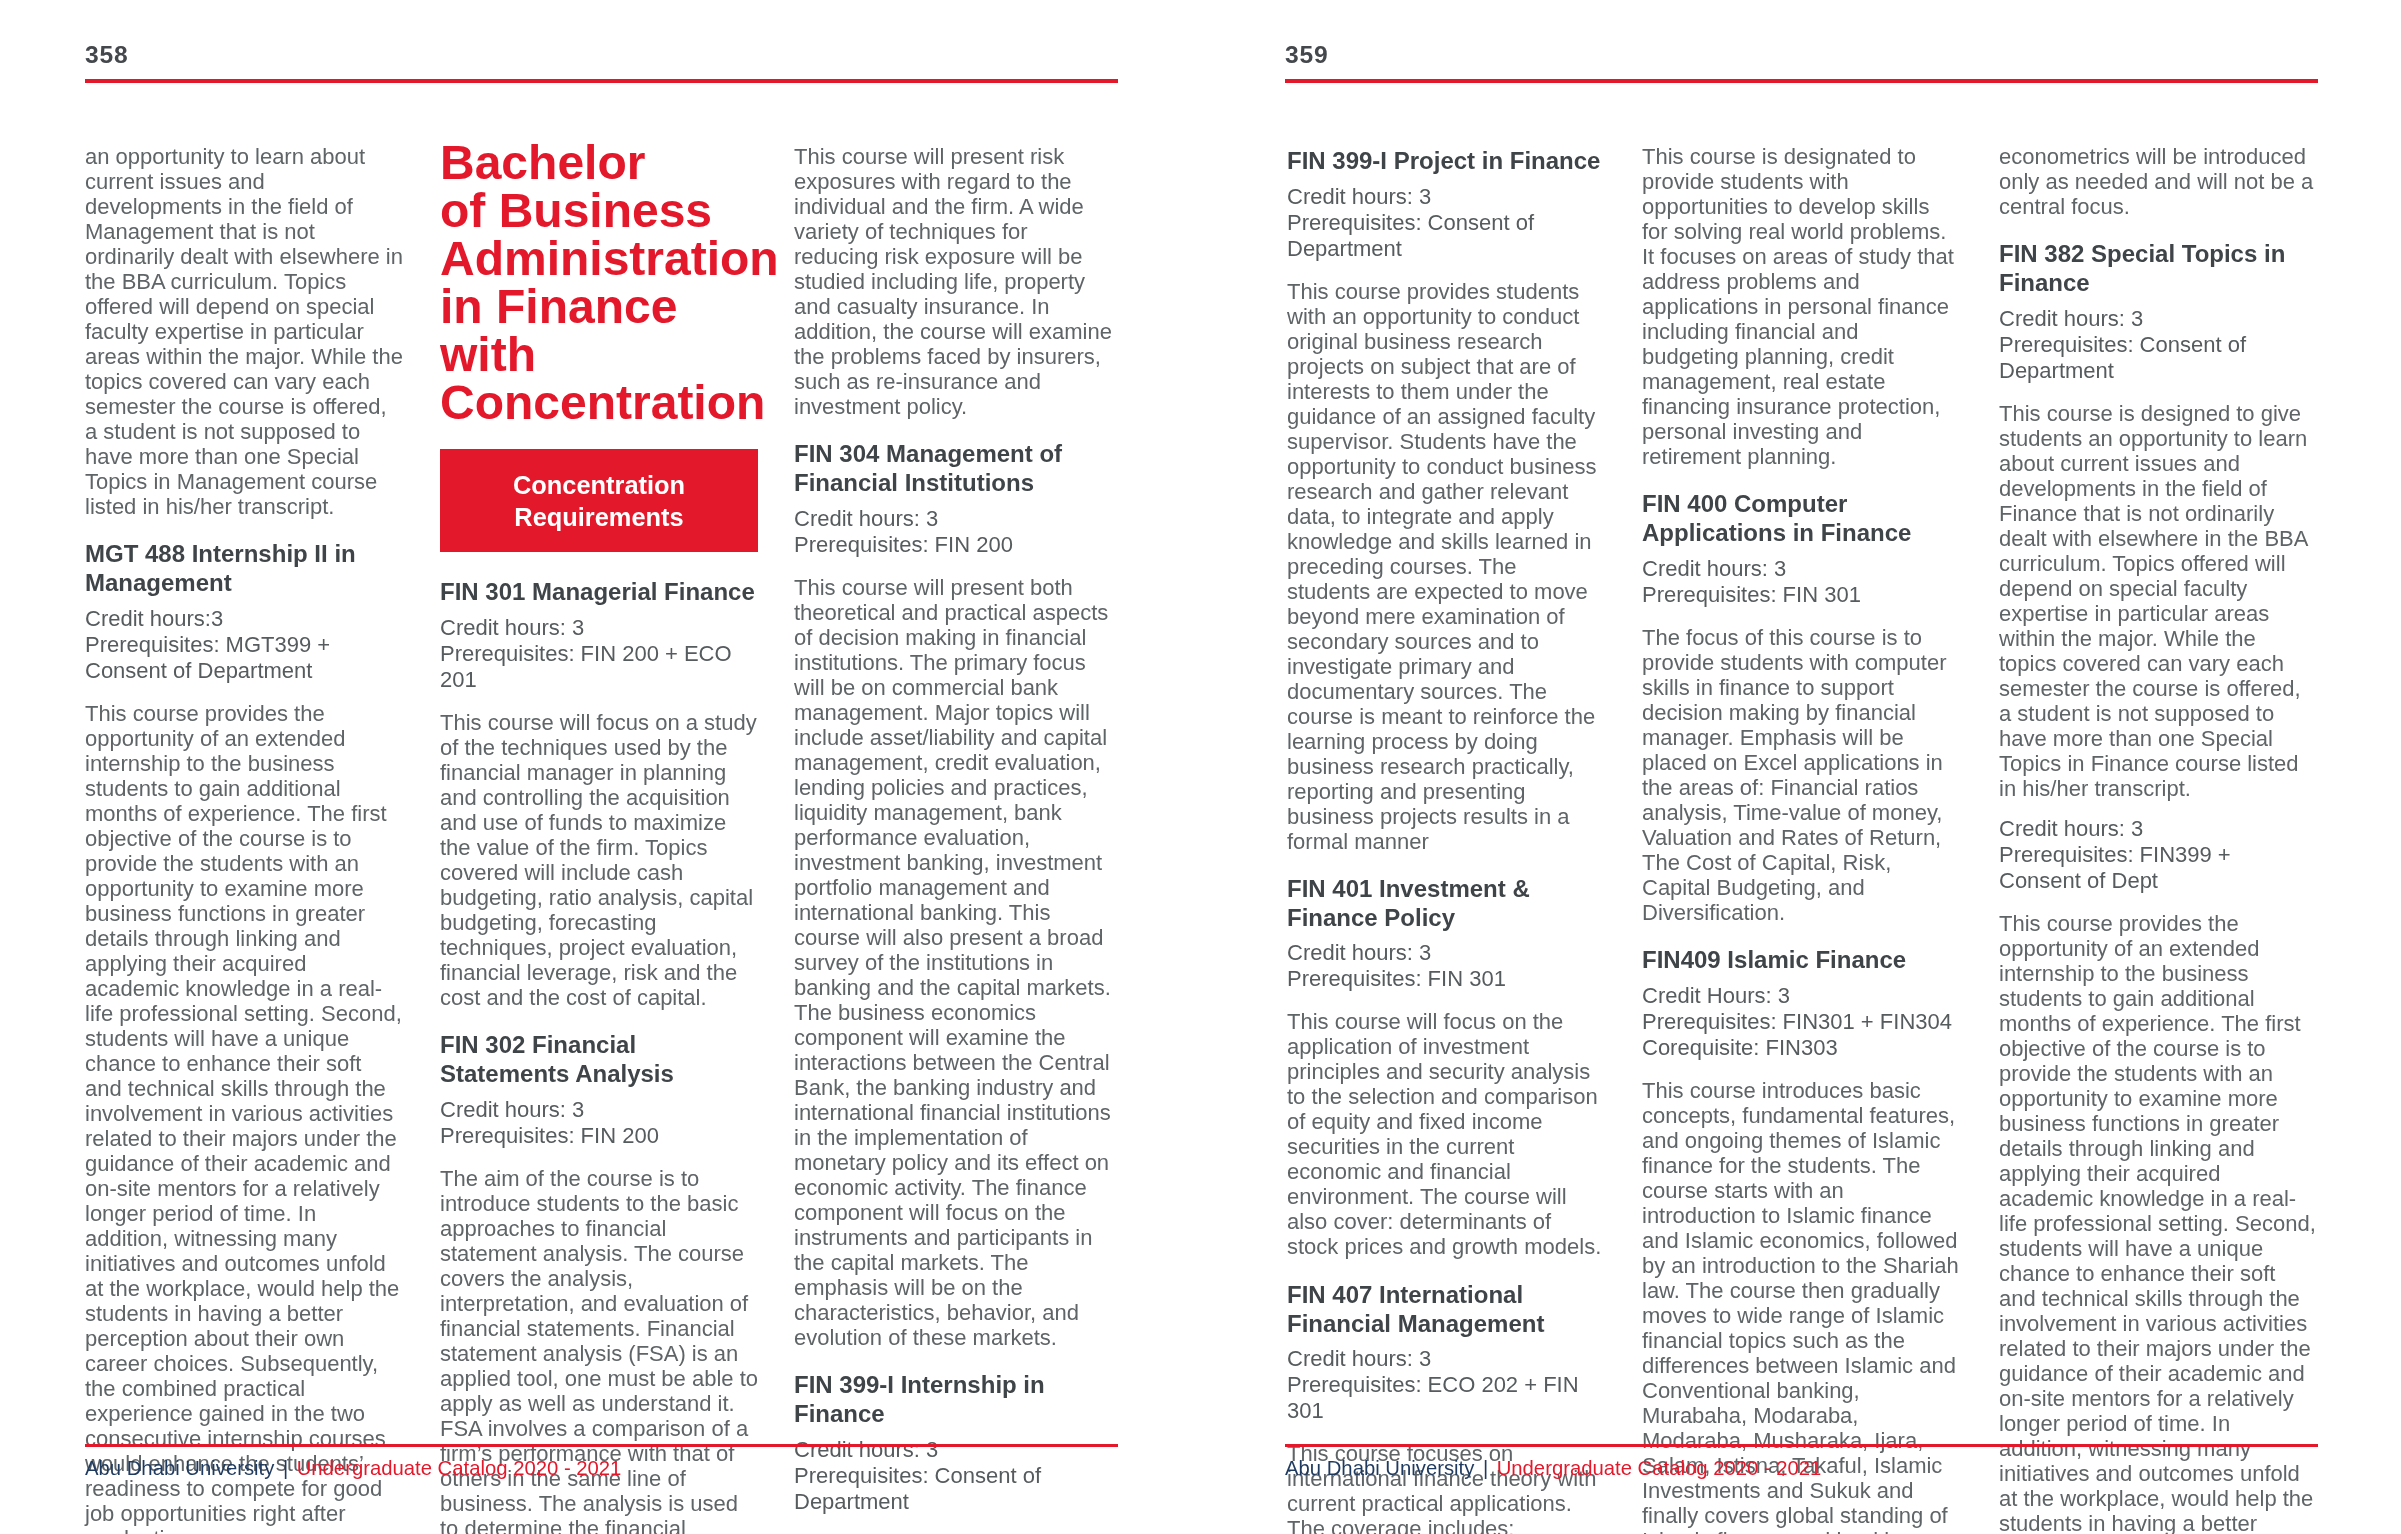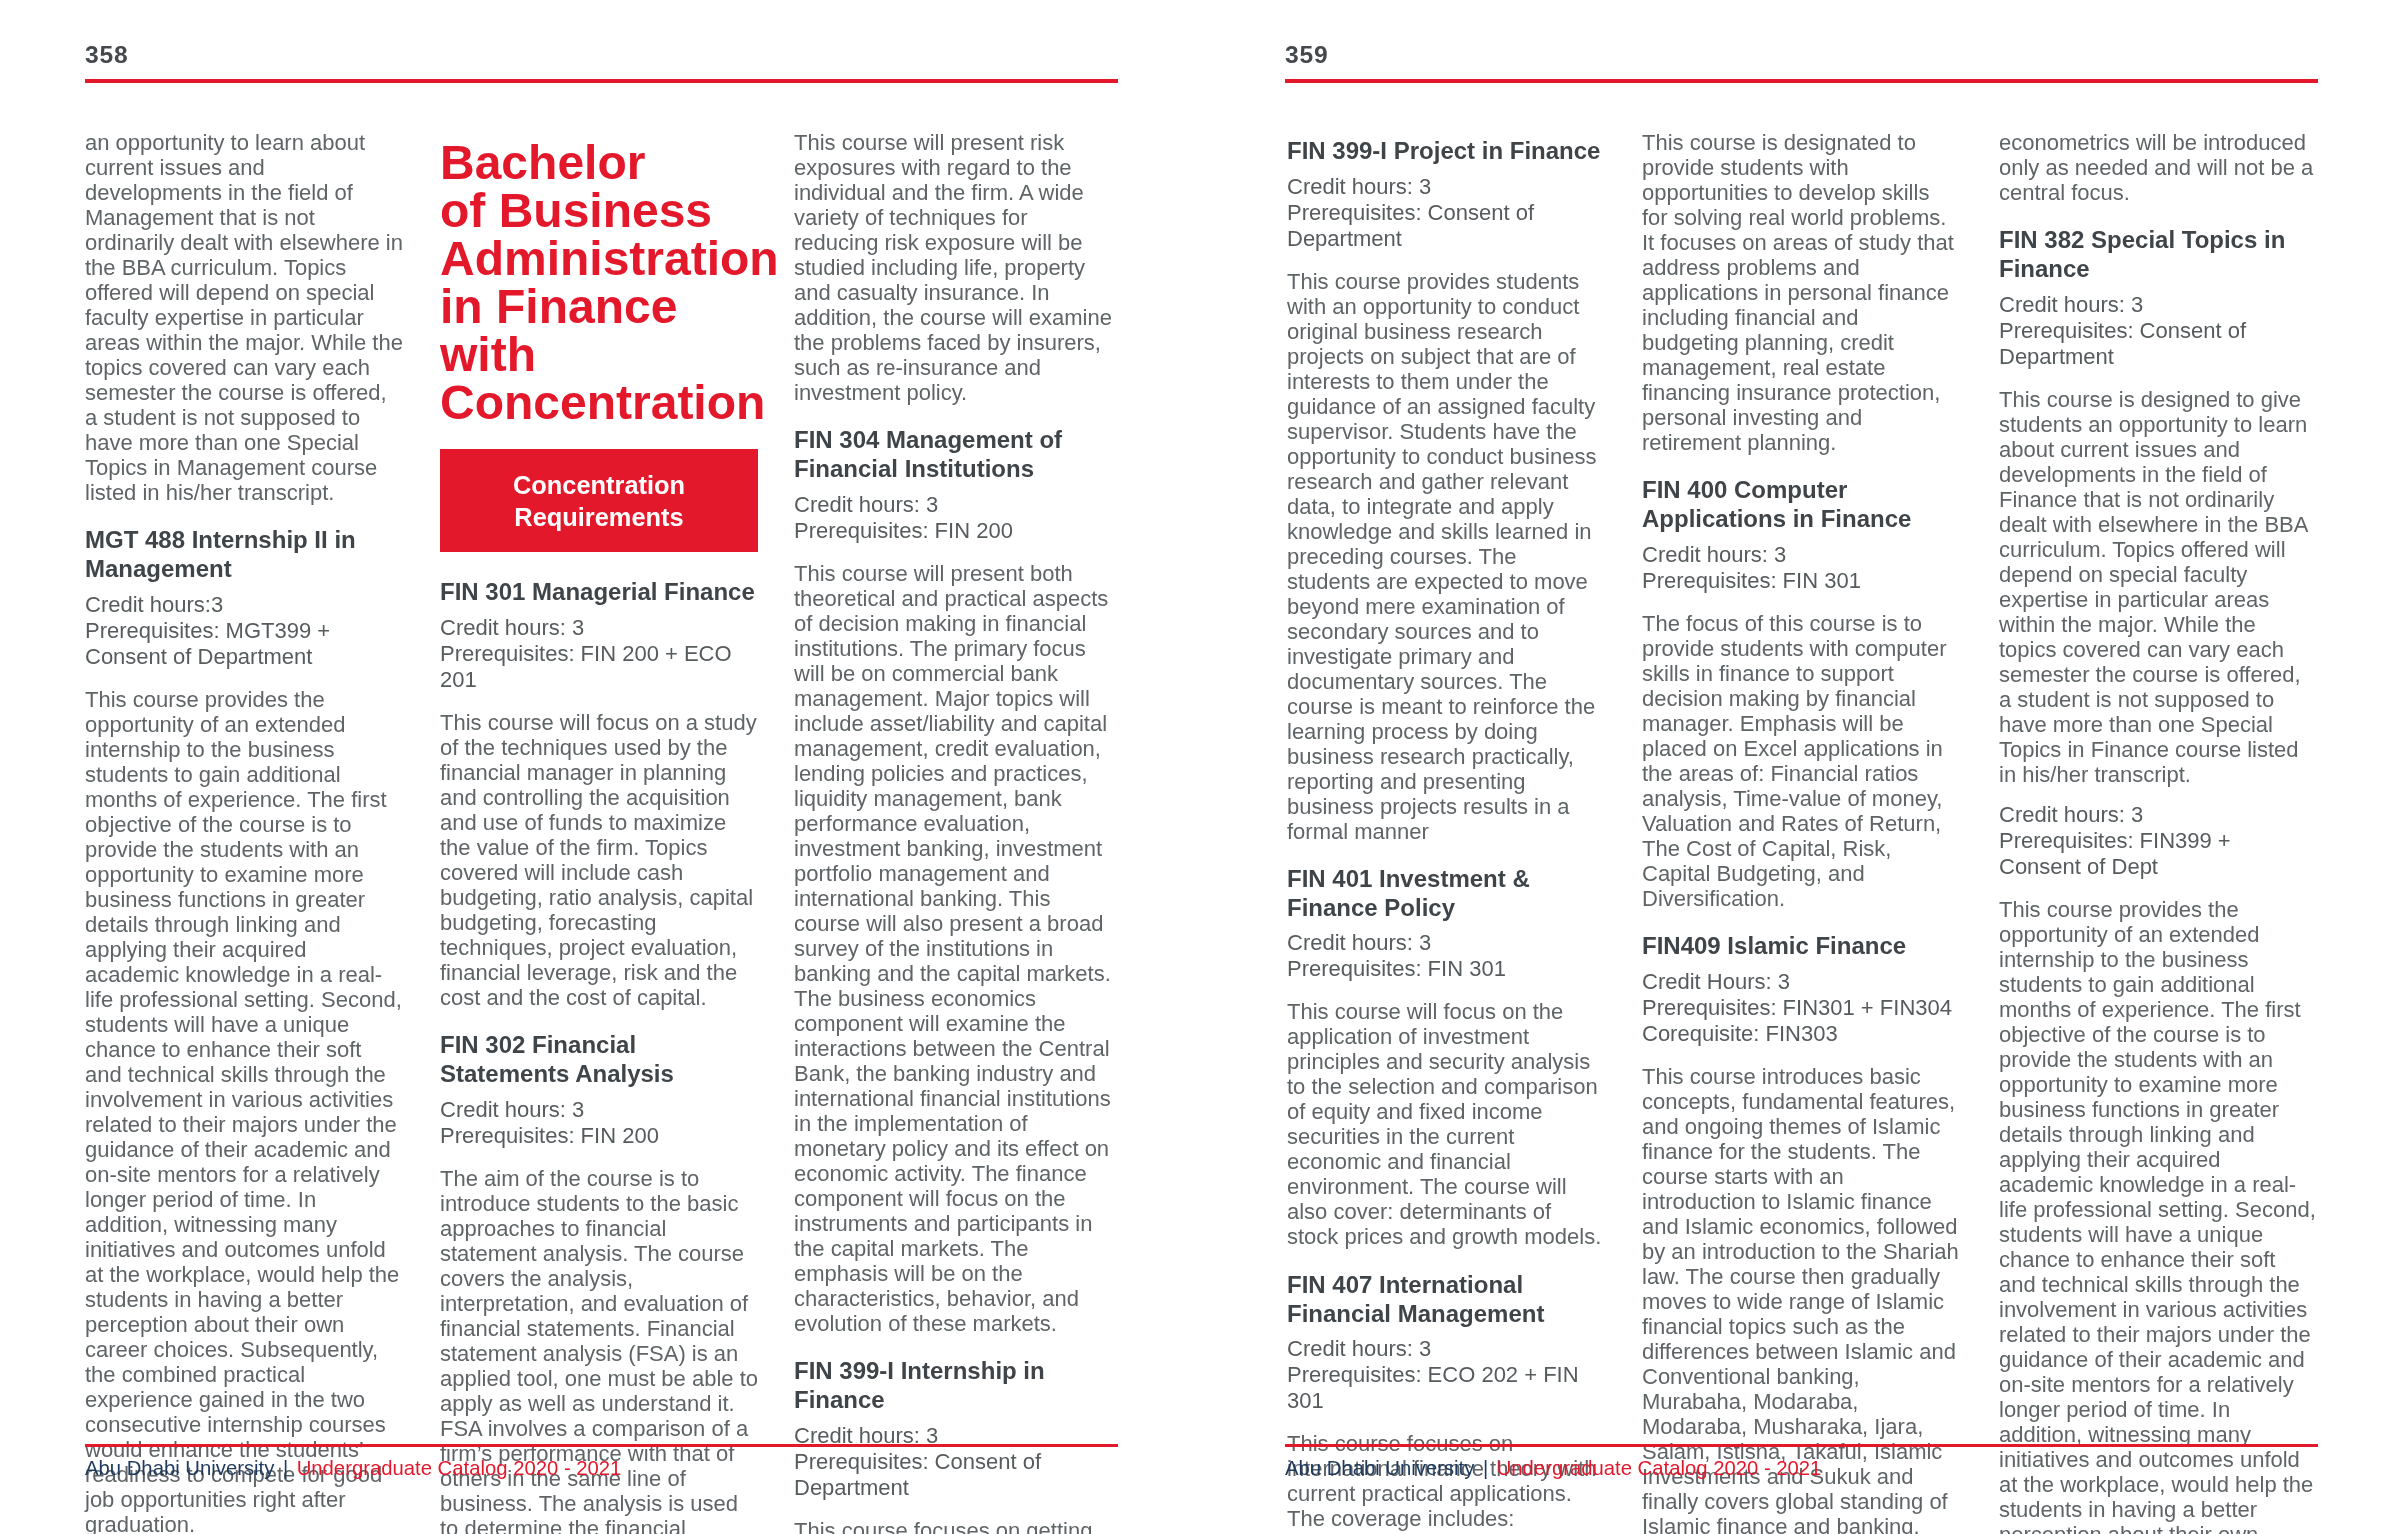--- a/index.html
+++ b/index.html
@@ -60,22 +60,22 @@
   h1.program-title{
     font-size:48px;line-height:48px;font-weight:700;color:var(--red);
     margin:12px 0 22px 0;
   }
   .banner{
     background:var(--red);color:#ffffff;text-align:center;font-weight:700;
     font-size:25.4px;line-height:32px;
     padding:19.5px 6.8px;margin:13.6px 0 25.4px 0;
   }
   .banner div{white-space:nowrap;}
-  .col > p.body:first-child{margin-top:3px;}
-  .col > h3.course:first-child{margin-top:9px;}
+  .col > p.body:first-child{margin-top:17px;}
+  .col > h3.course:first-child{margin-top:19px;}
 </style>
 </head>
 <body>
 
 <div class="page left">
   <div class="page-number">358</div>
   <div class="top-rule"></div>
   <div class="col col-0">
       <p class="body">an opportunity to learn about current issues and developments in the field of Management that is not ordinarily dealt with elsewhere in the BBA curriculum. Topics offered will depend on special faculty expertise in particular areas within the major. While the topics covered can vary each semester the course is offered, a student is not supposed to have more than one Special Topics in Management course listed in his/her transcript.</p>
       <h3 class="course">MGT 488  Internship II in Management</h3>

